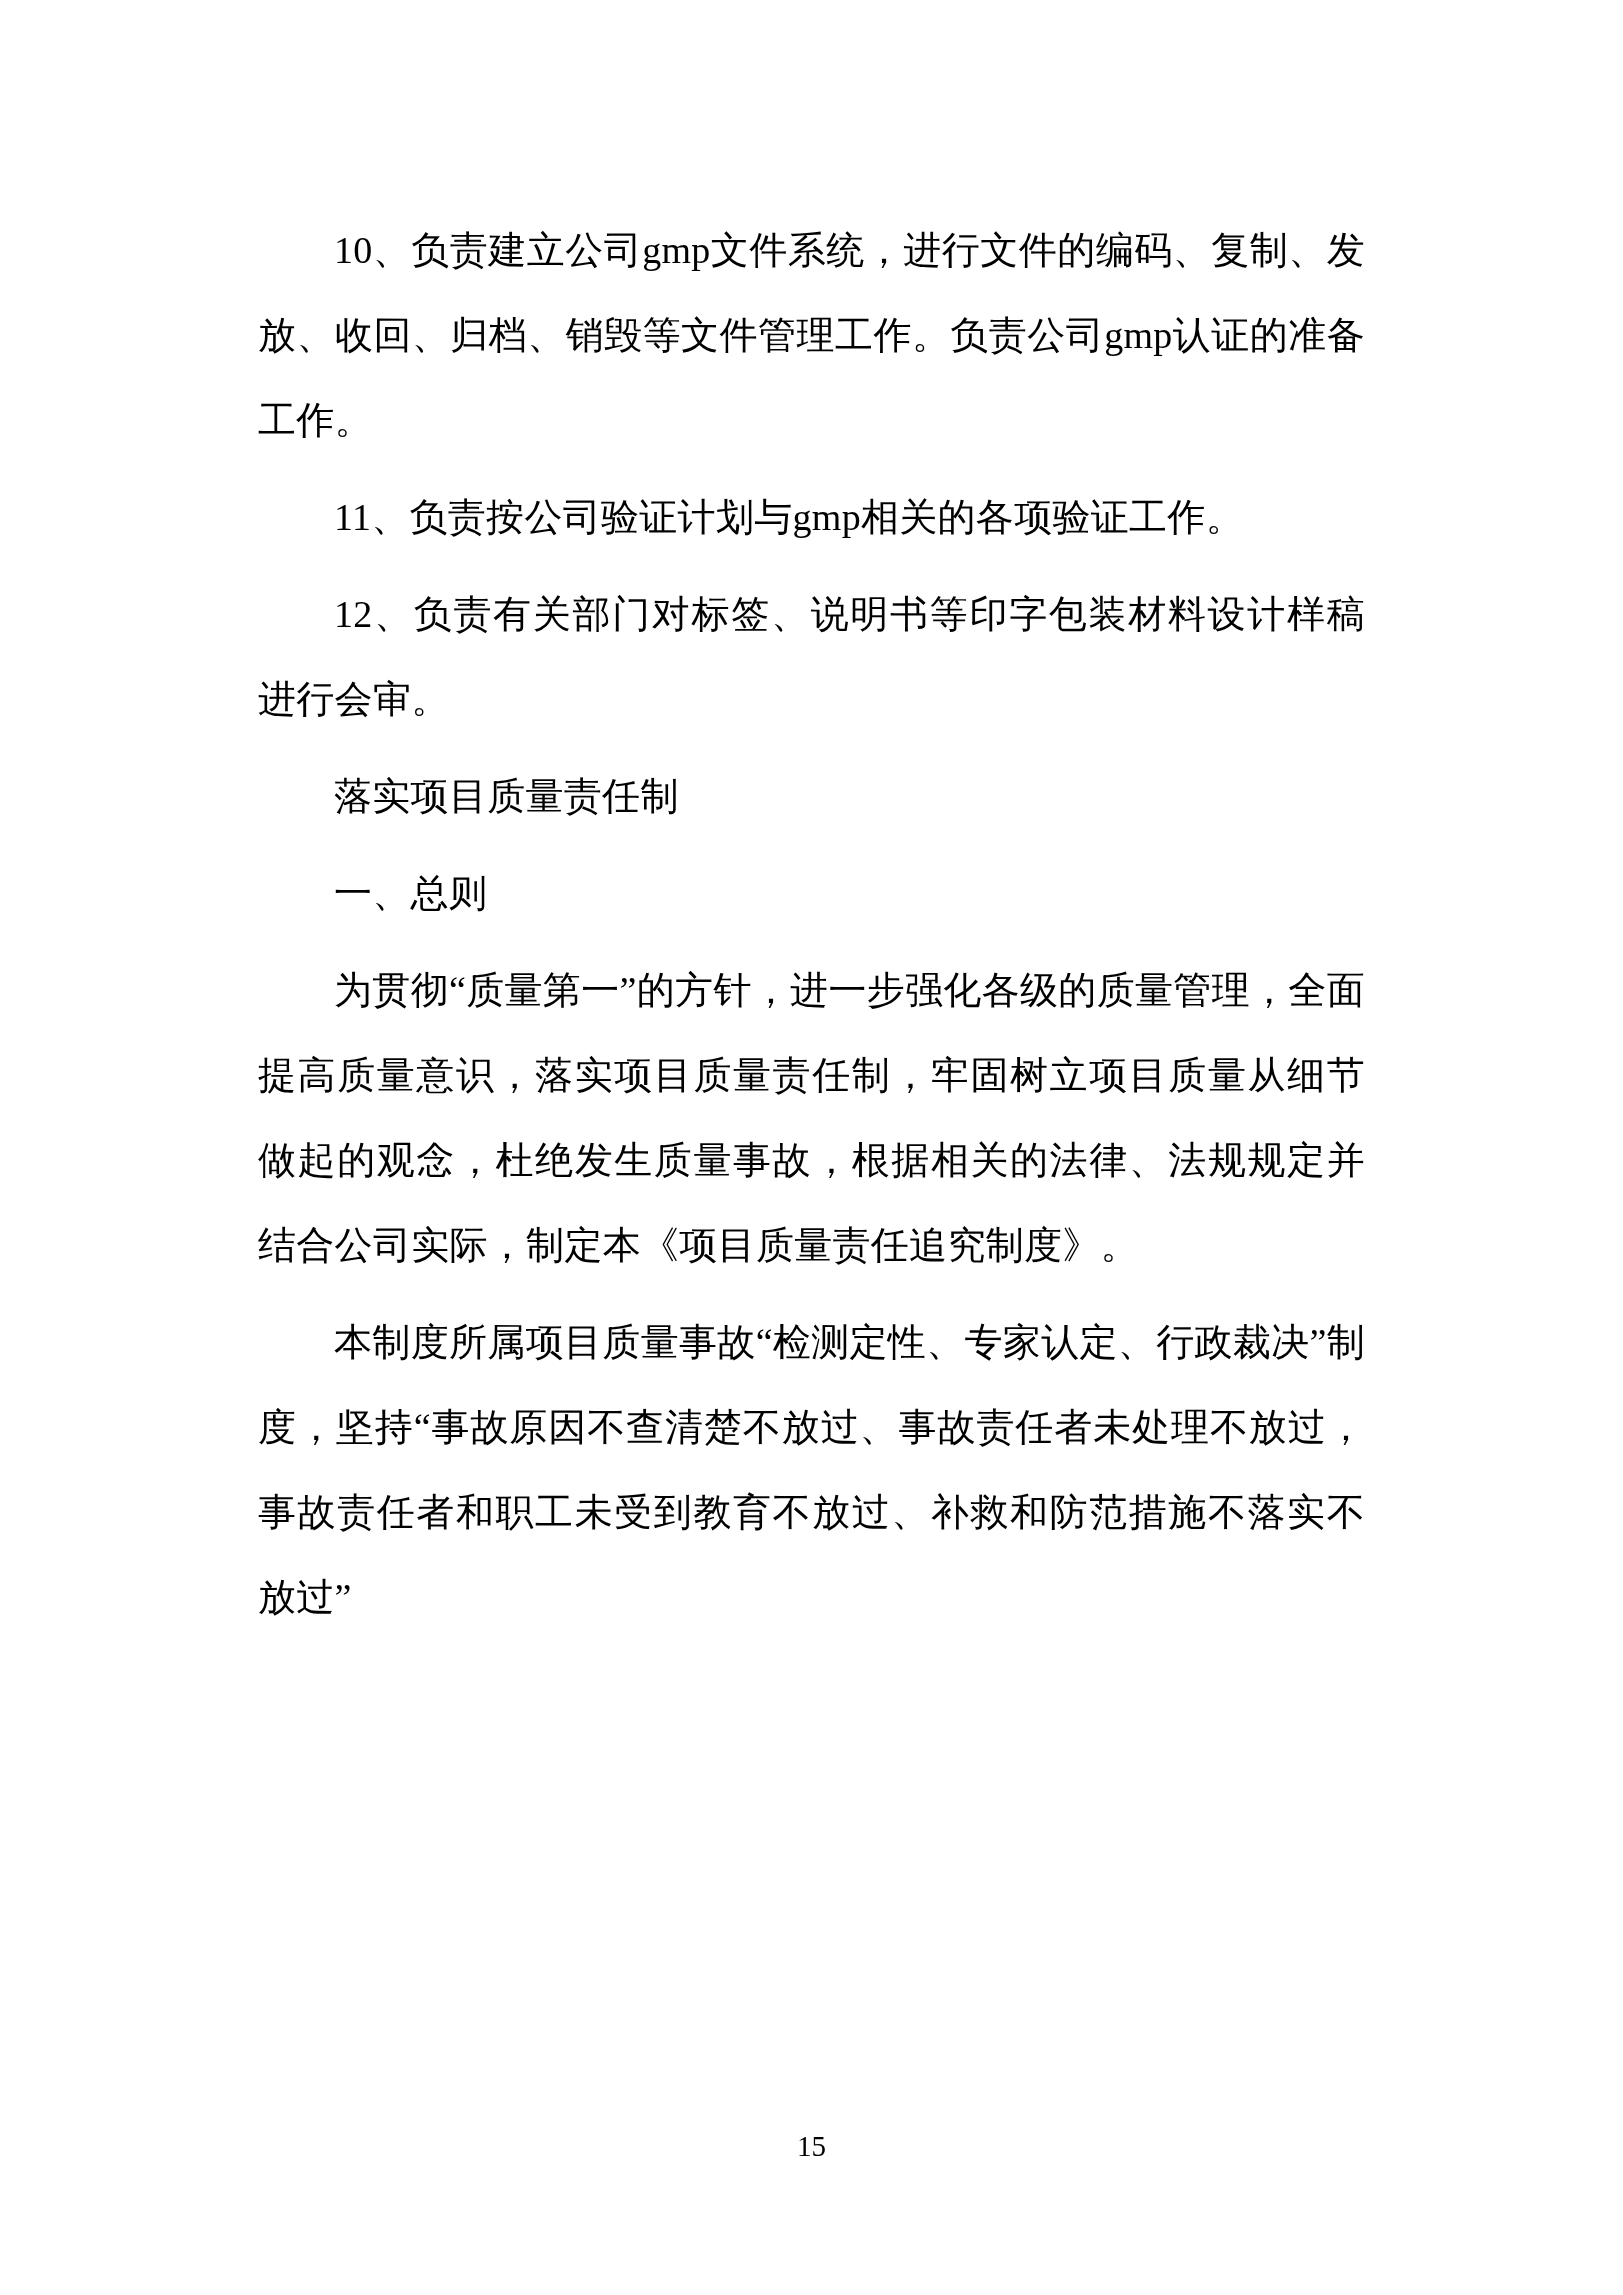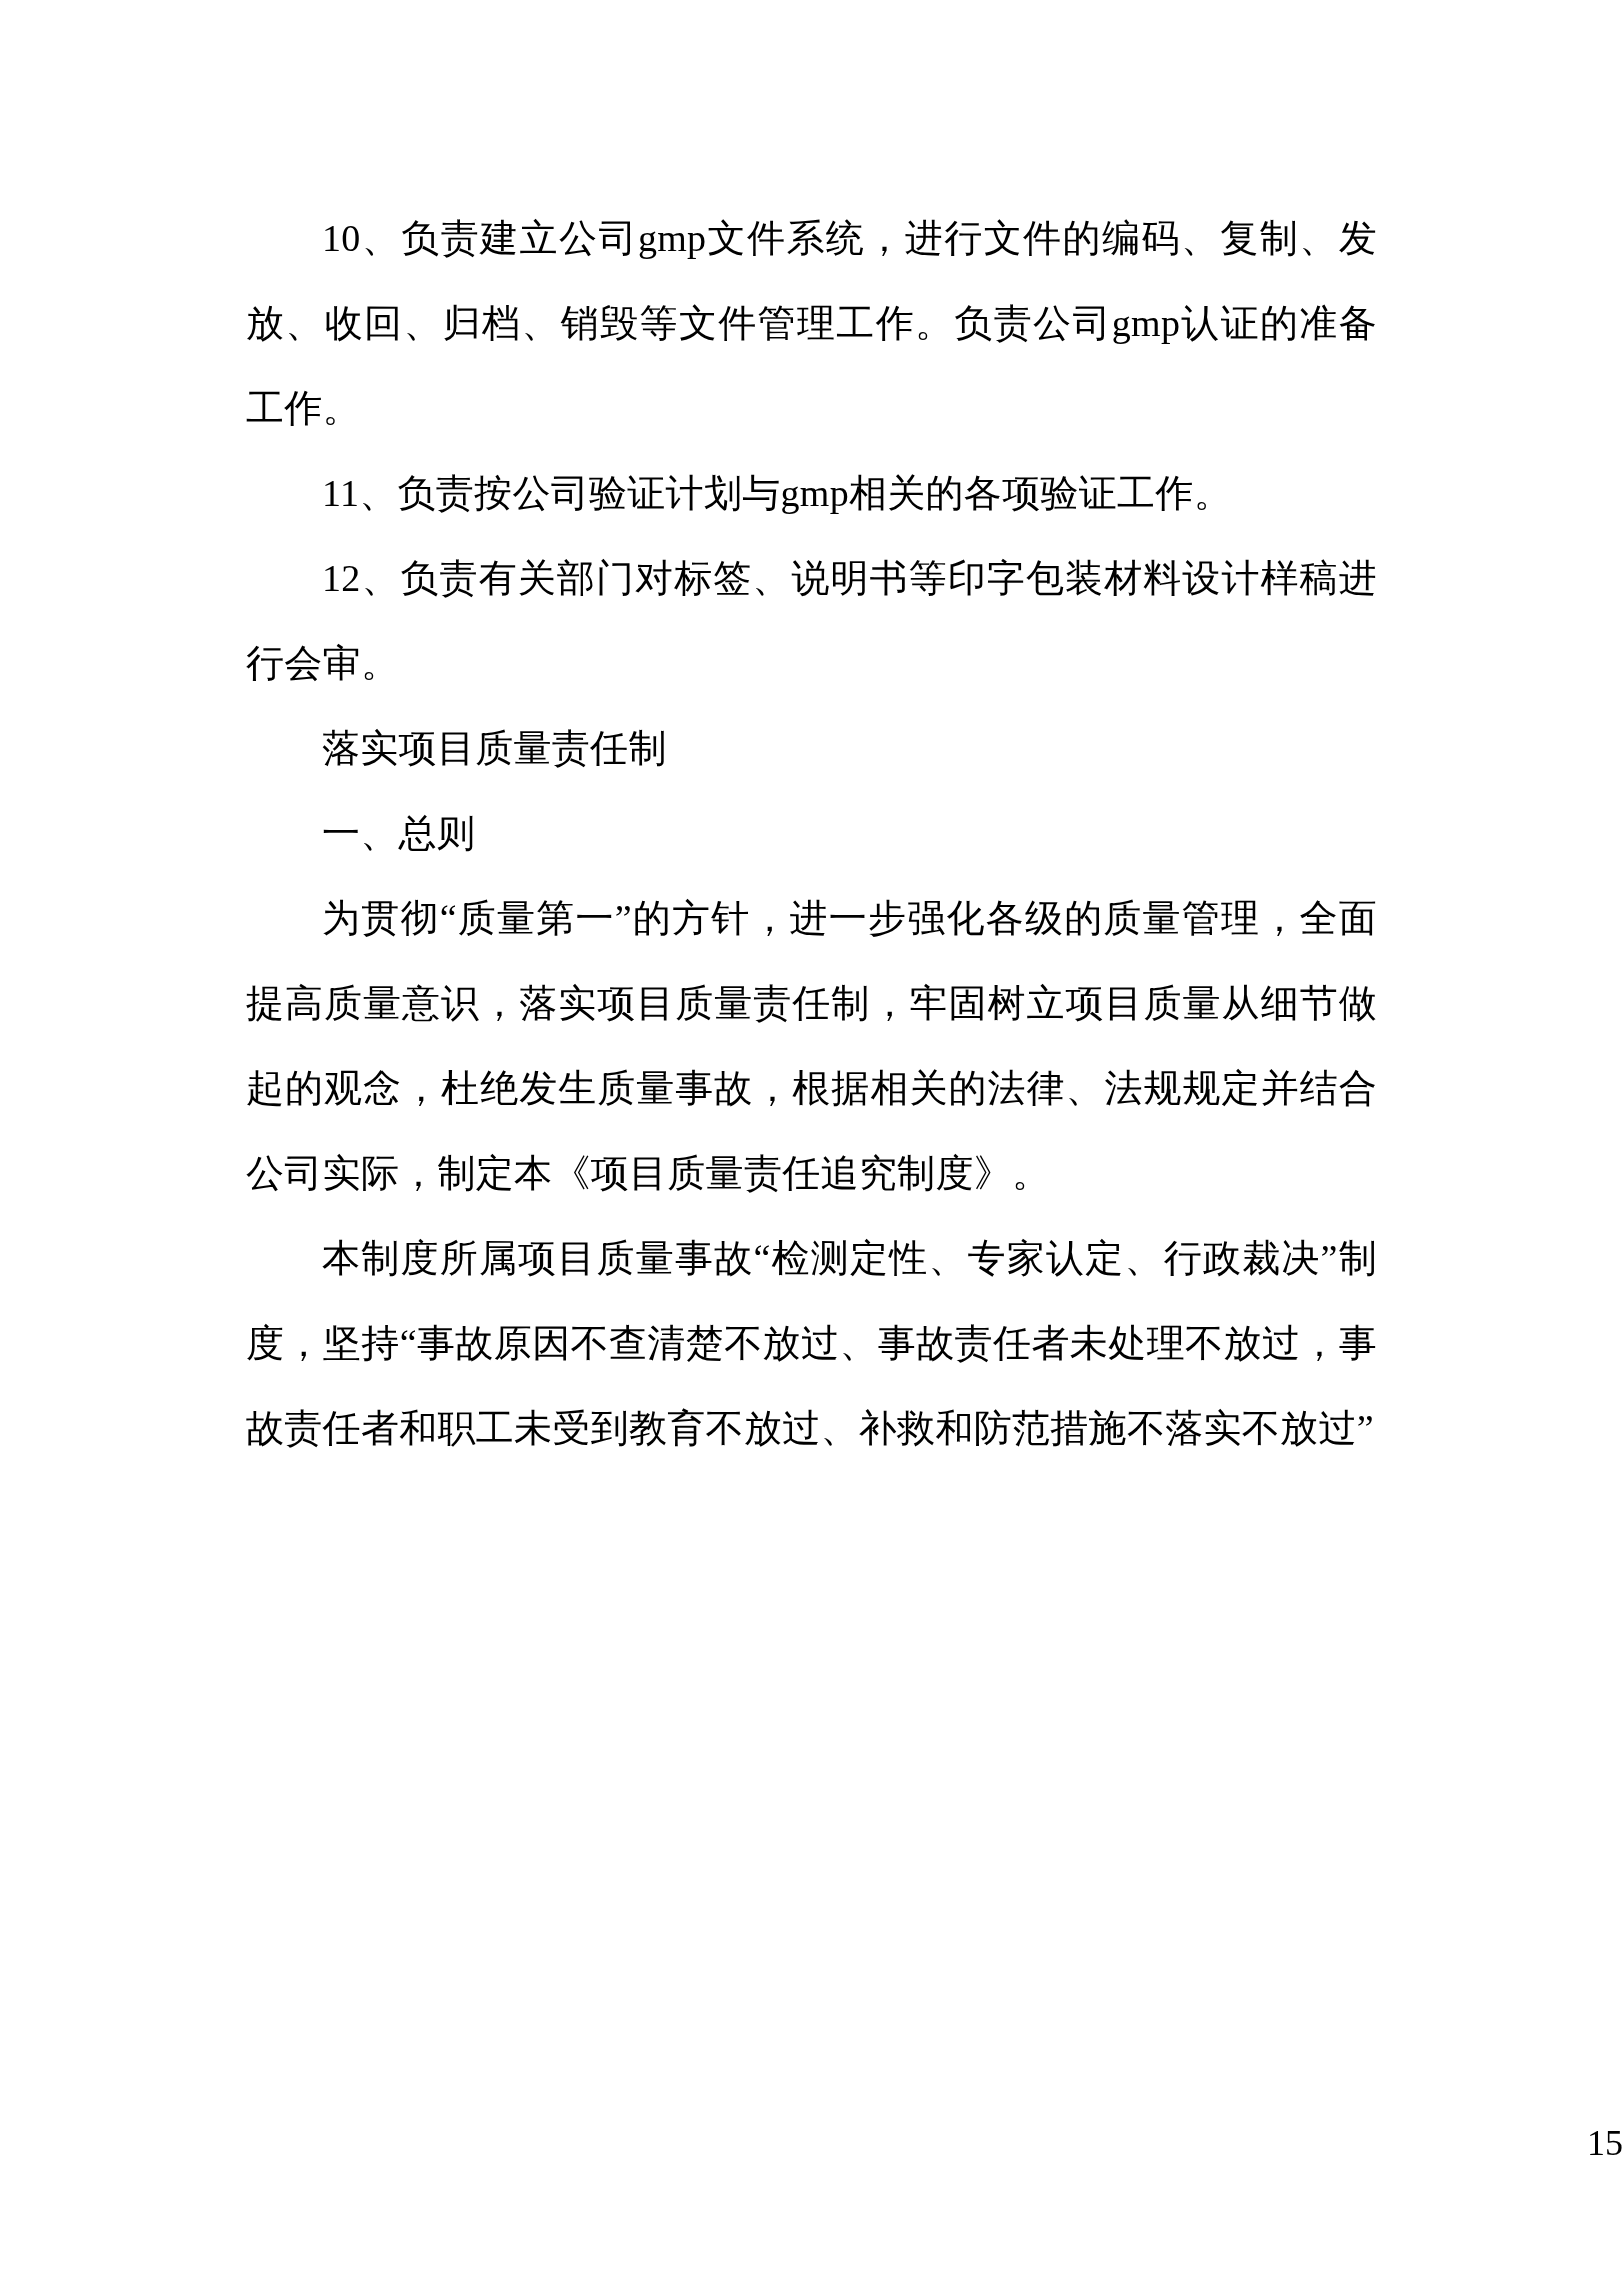--- a/index.html
+++ b/index.html
@@ -16,37 +16,37 @@
     font-family: "Liberation Serif", "DejaVu Serif", serif;
     color: #000000;
   }
   .doc-content {
     position: absolute;
     left: 246px;
     right: 246px;
     top: 196px;
   }
   .doc-content p {
-    margin: 0;
+    margin: 12px;
     font-size: 38px;
     line-height: 85px;
     text-indent: 2em;
     text-align: justify;
     word-break: break-all;
     line-break: anywhere;
     letter-spacing: 0.3px;
     font-family: Liberation Serif, serif;
   }
   .page-footer {
     position: absolute;
     left: 0;
     right: 0;
     bottom: 134px;
-    text-align: right;
-    font-size: 36px;
+    text-align: center;
+    font-size: 29px;
     line-height: 1;
     margin-top: 8px;
   }
 </style>
 </head>
 <body>
 
 <div class="page">
 
   <div class="doc-content">

